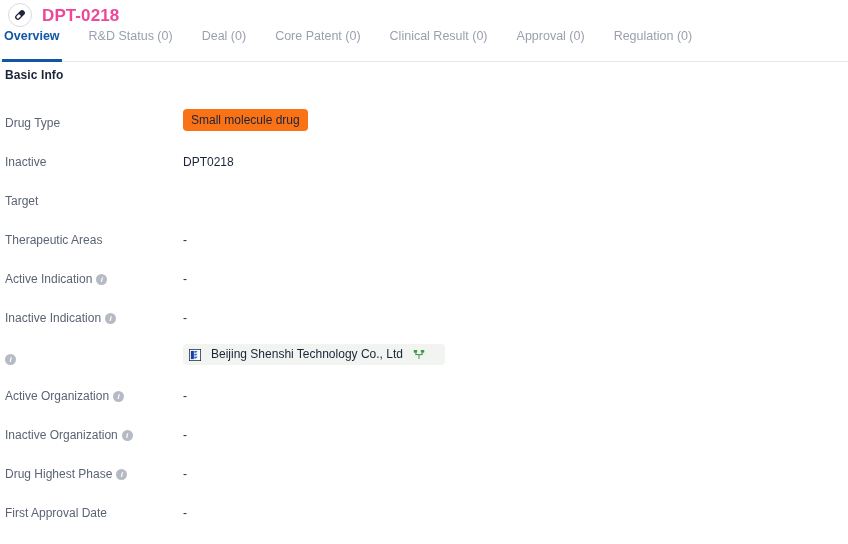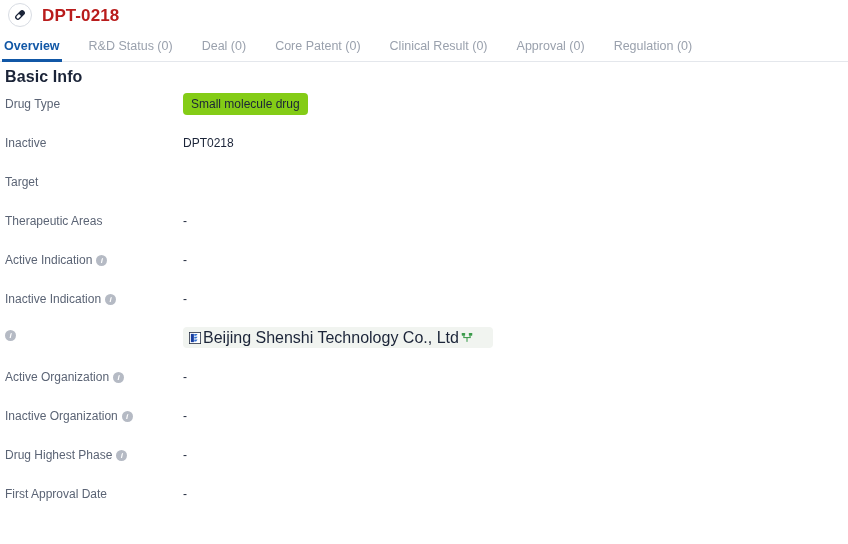--- a/index.html
+++ b/index.html
@@ -29,30 +29,29 @@
     border: 1px solid #d8dce3;
     background: #ffffff;
     display: flex;
     align-items: center;
     justify-content: center;
     flex: 0 0 auto;
   }
   .drug-title {
     font-size: 17px;
     font-weight: bold;
-    color: #b91c1c;
+    color: #ec4899;
     letter-spacing: 0.1px;
     line-height: 1;
   }
 
   
   .tab-bar {
     position: relative;
     display: flex;
-    align-items: flex-end;
     height: 32px;
     padding-left: 2px;
     border-bottom: 1px solid #e4e7ec;
   }
   .tab {
     font-size: 12.5px;
     color: #9aa1ad;
     padding: 0 0 9px 0;
     margin-right: 29px;
     white-space: nowrap;
@@ -70,33 +69,33 @@
     position: absolute;
     left: -2px;
     right: -2px;
     bottom: -1px;
     height: 3px;
     background: #1157a6;
   }
 
   
   .section-title {
-    font-size: 16px;
+    font-size: 12px;
     font-weight: bold;
     color: #1b2438;
     padding: 6px 0 0 5px;
     letter-spacing: 0.1px;
   }
 
   .info-list {
     padding-top: 10px;
   }
   .info-row {
     display: flex;
-    align-items: flex-start;
+    align-items: flex-end;
     min-height: 39px;
   }
   .info-label {
     width: 183px;
     flex: 0 0 183px;
     padding-left: 5px;
     font-size: 12px;
     color: #5b6475;
     display: flex;
     align-items: center;
@@ -126,37 +125,37 @@
     justify-content: center;
     font-style: italic;
     line-height: 11px;
     cursor: pointer;
   }
 
   
   .chip {
     display: inline-flex;
     align-items: center;
-    background: #84cc16;
+    background: #f97316;
     border-radius: 4px;
     padding: 4px 8px;
     font-size: 12px;
     color: #1b2438;
     line-height: 14px;
   }
   .chip-muted { margin-top: -3px; }
 
   .org-chip {
     display: inline-flex;
     align-items: center;
-    gap: 2px;
+    gap: 10px;
     background: #f1f4f0;
     border-radius: 4px;
     padding: 3px 20px 3px 6px;
-    font-size: 16px;
+    font-size: 12px;
     color: #1b2438;
     line-height: 15px;
     cursor: pointer;
     margin-top: -3px;
   }
   .org-chip .org-name { white-space: nowrap; }
   .icon-box { display: inline-flex; flex: 0 0 auto; align-items: center; }
 </style>
 </head>
 <body>

